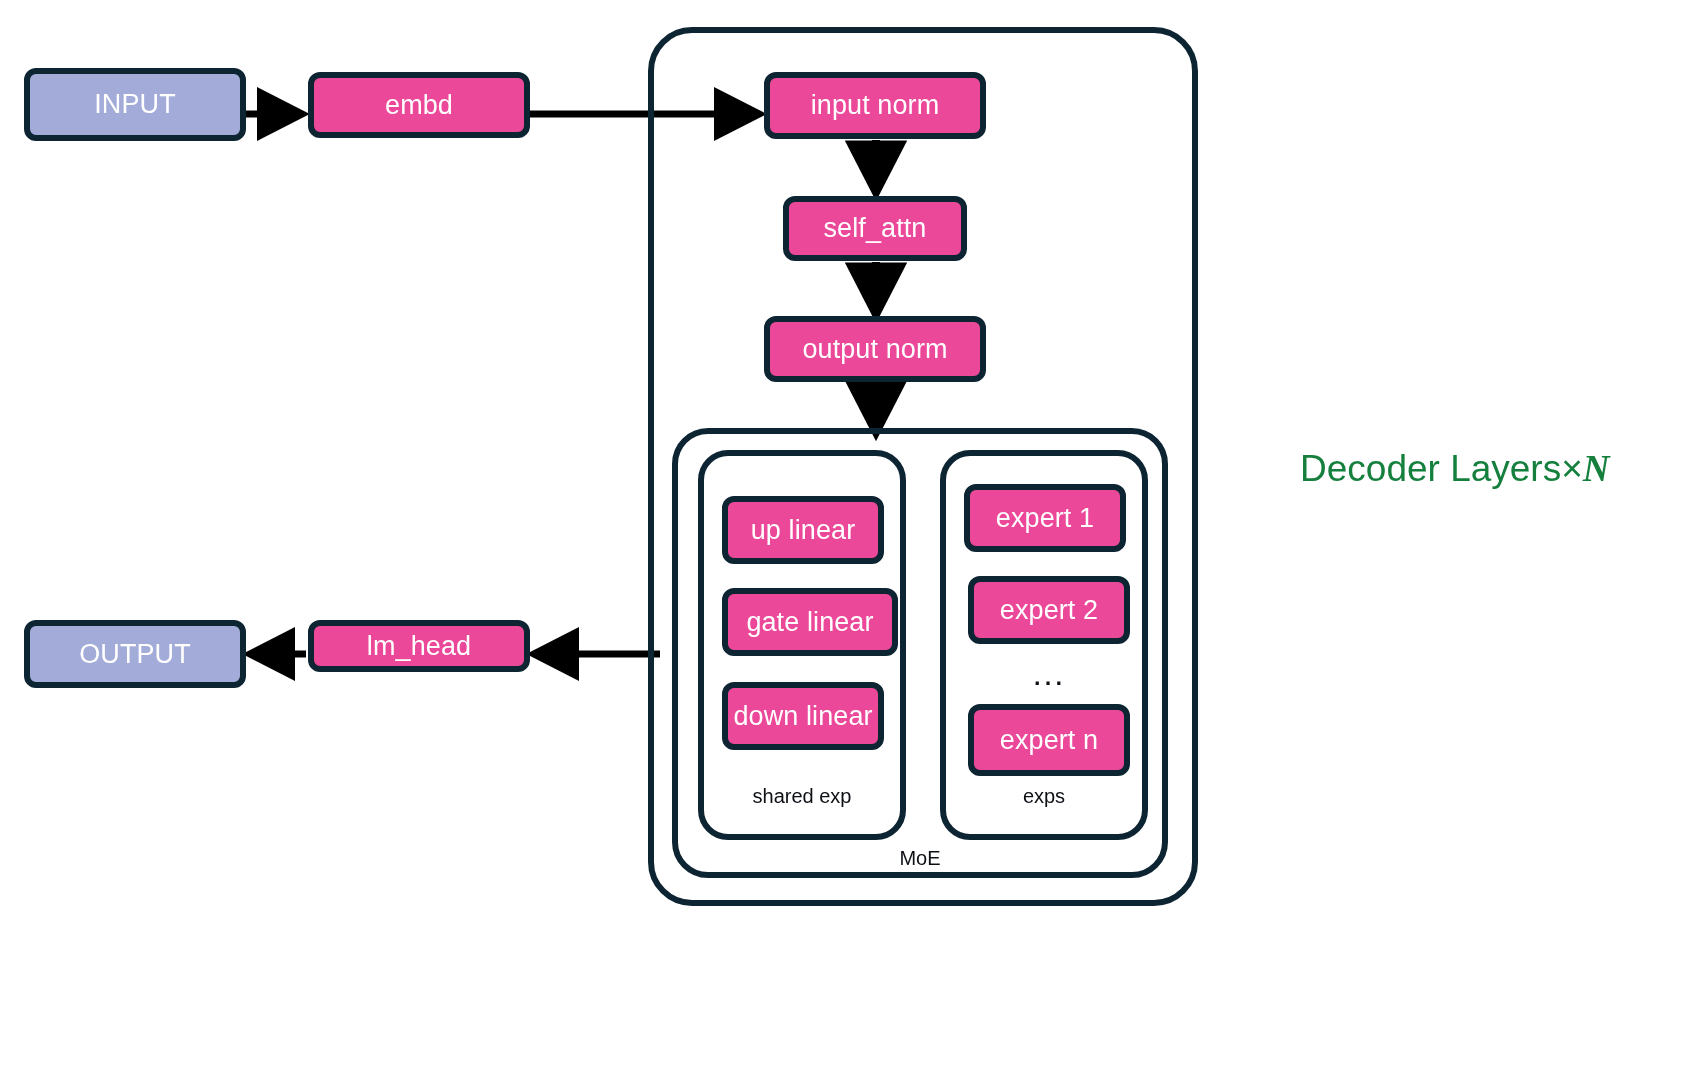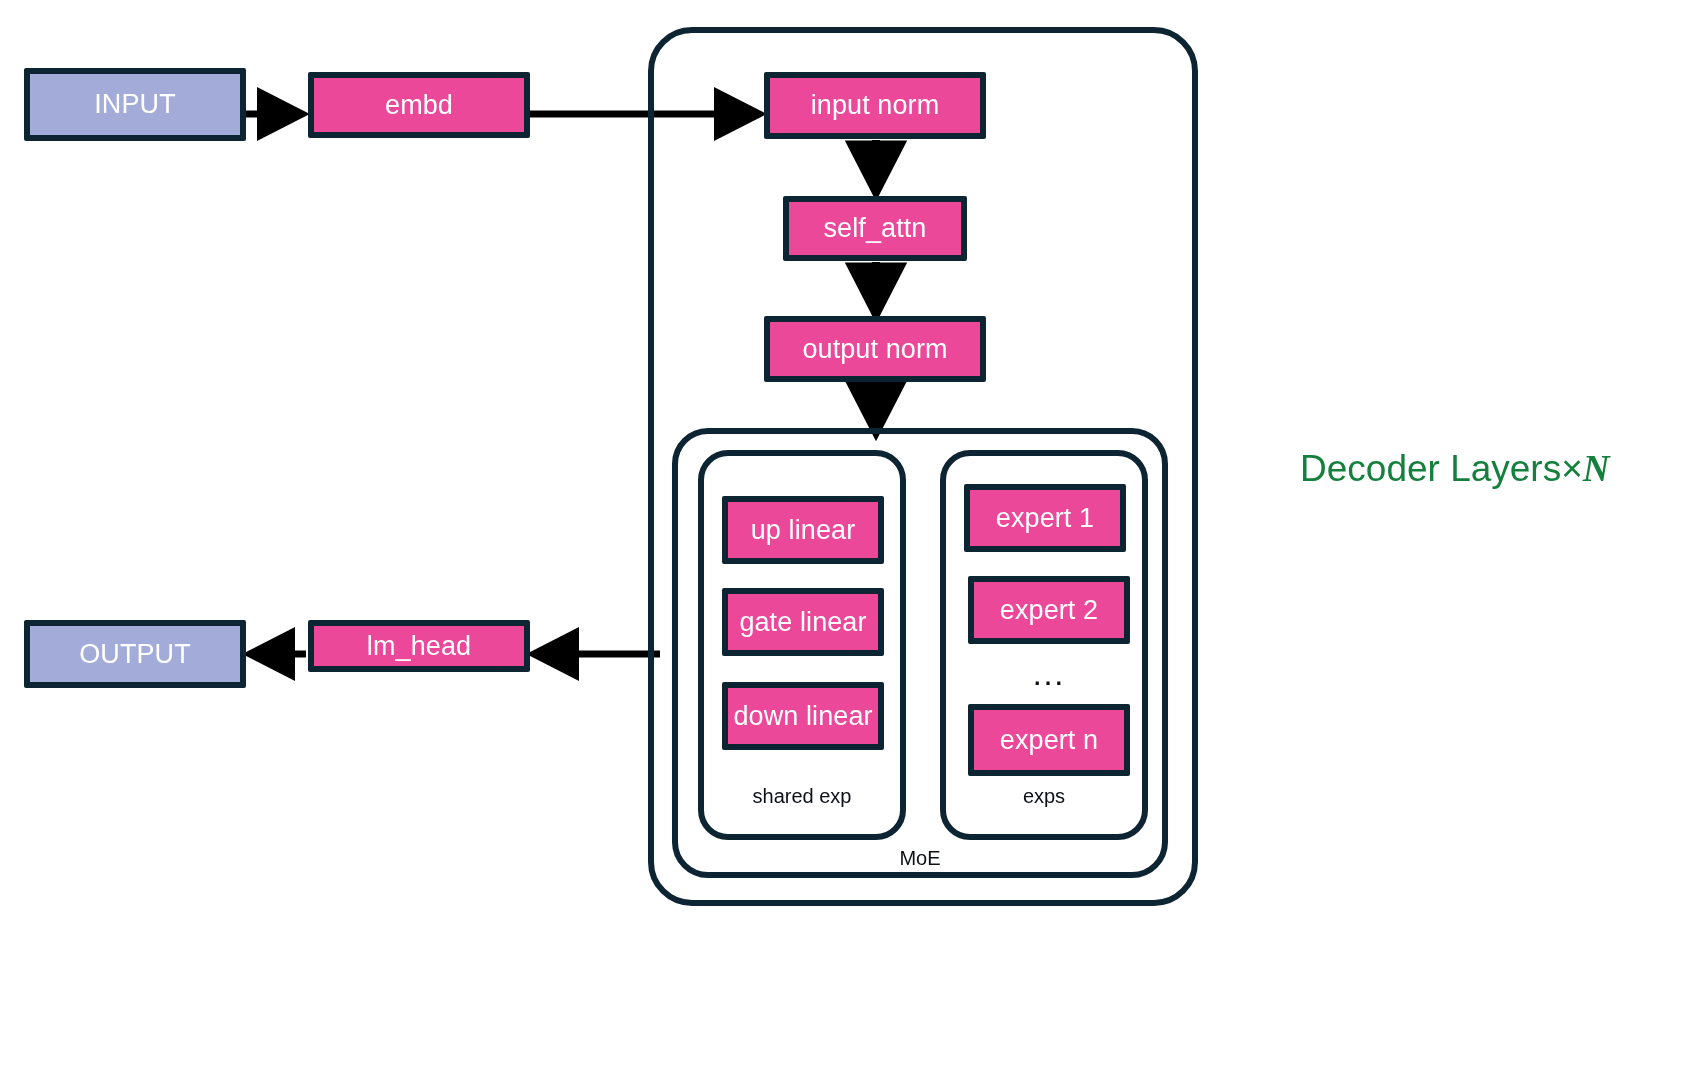--- a/index.html
+++ b/index.html
@@ -28,21 +28,21 @@
   }
 
   
   .node {
     position: absolute;
     box-sizing: border-box;
     display: flex;
     align-items: center;
     justify-content: center;
     border: 6px solid #0d2433;
-    border-radius: 2px;
+    border-radius: 12px;
     color: #ffffff;
     font-size: 27px;
     line-height: 1;
     letter-spacing: .1px;
     white-space: nowrap;
   }
   .node.blue   { background: #a3acd9; }
   .node.salmon { background: #ec4899; }
 
   
@@ -163,21 +163,21 @@
   <div class="frame moe" style="left:672px; top:428px; width:496px; height:450px;"></div>
 
   <div class="label caption" style="left:848px; top:848px; width:144px; text-align:center;">MoE</div>
 
   <div class="frame expgrp" style="left:698px; top:450px; width:208px; height:390px;"></div>
 
   <div class="node salmon" style="left:722px; top:496px; width:162px; height:68px;">
     <span>up linear</span>
   </div>
 
-  <div class="node salmon" style="left:722px; top:588px; width:162px; height:68px;">
+  <div class="node salmon" style="left:722px; top:588px; width:176px; height:68px;">
     <span>gate linear</span>
   </div>
 
   <div class="node salmon" style="left:722px; top:682px; width:162px; height:68px;">
     <span>down linear</span>
   </div>
 
   <div class="label caption" style="left:698px; top:786px; width:208px; text-align:center;">shared exp</div>
 
   <div class="frame expgrp" style="left:940px; top:450px; width:208px; height:390px;"></div>

